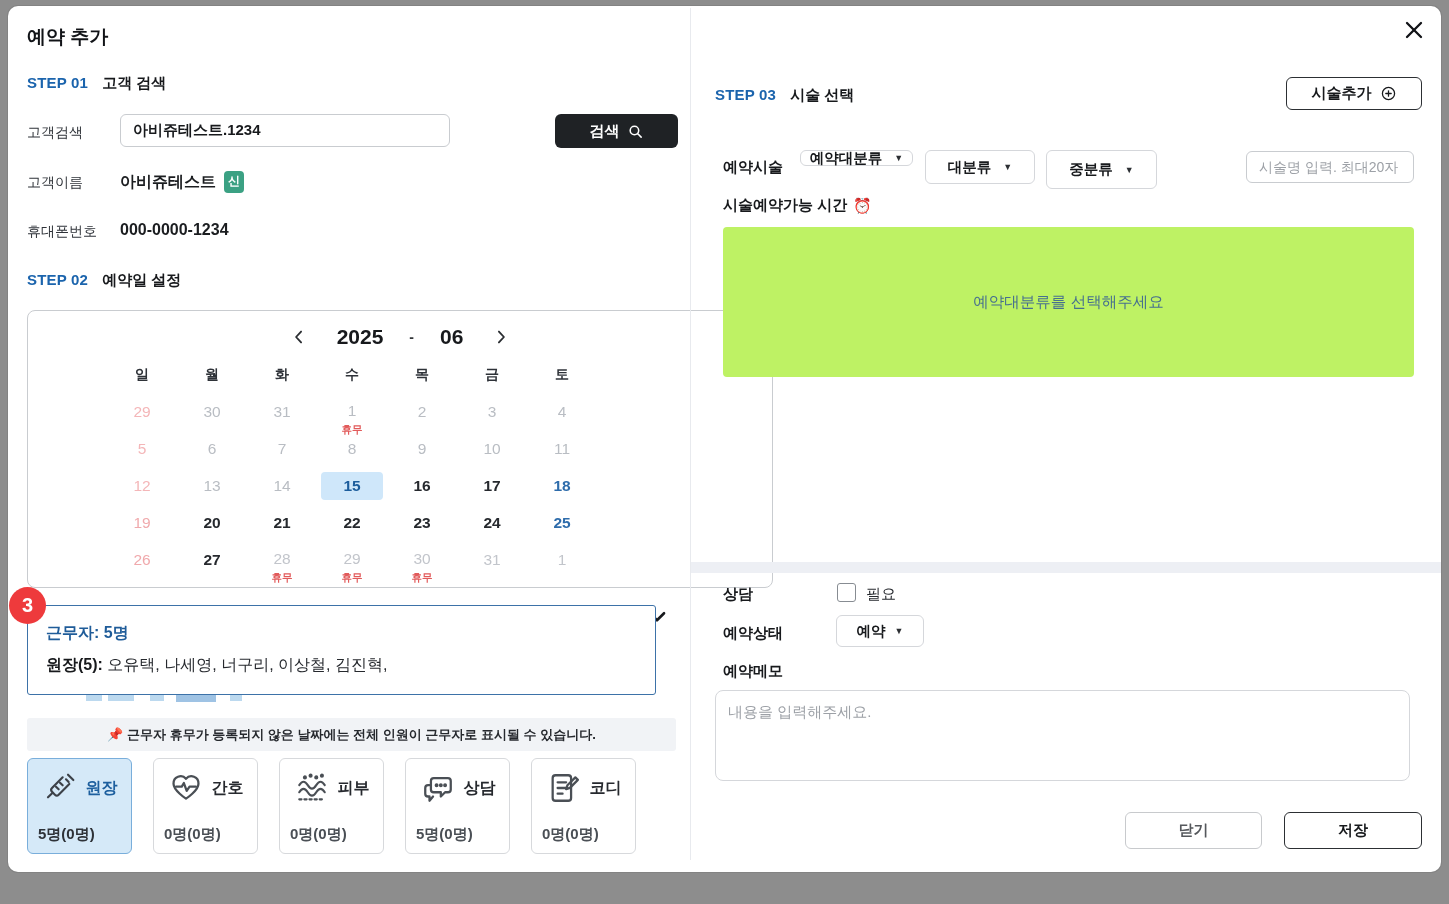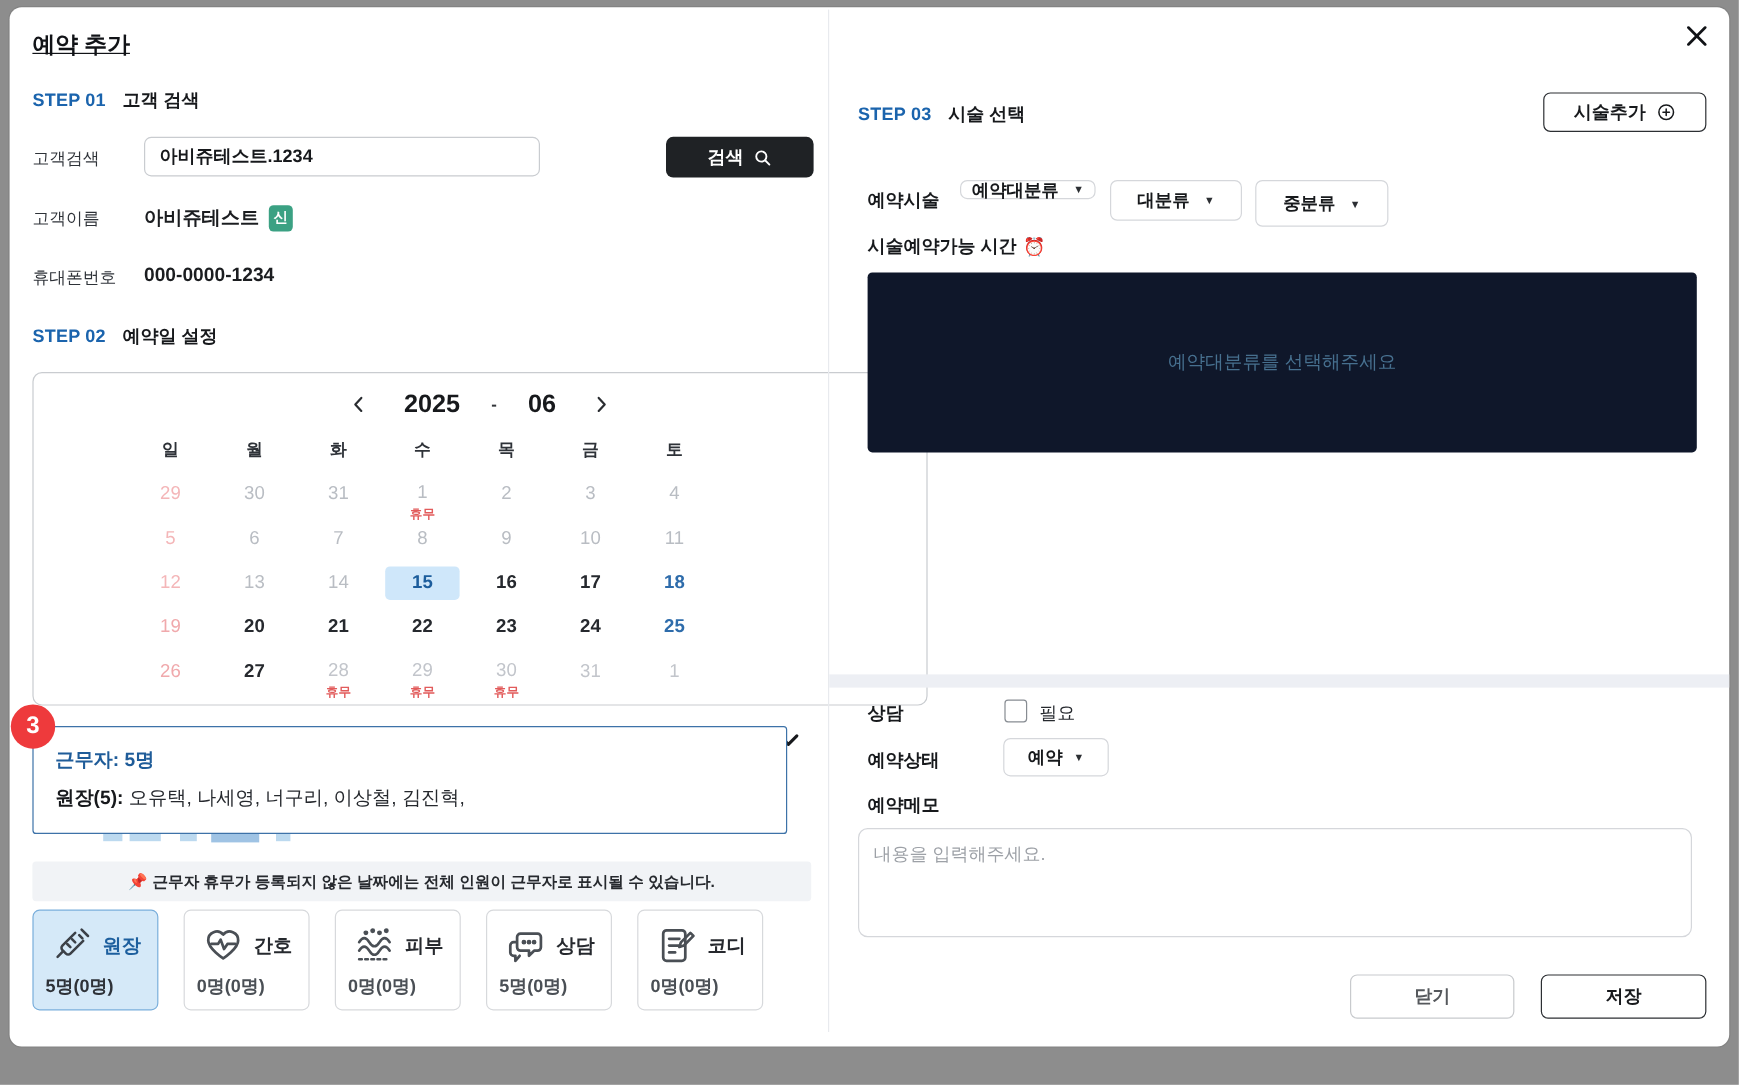--- a/index.html
+++ b/index.html
@@ -3,21 +3,21 @@
 <meta charset="utf-8">
 <style>
   * { margin:0; padding:0; box-sizing:border-box; }
   html,body { width:1449px; height:904px; }
   body { font-family:"Liberation Sans","DejaVu Sans",sans-serif; background:#8d8d8d; position:relative; overflow:hidden; color:#17191c; }
   .stage { position:absolute; inset:0; }
   .modal { position:absolute; left:8px; top:6px; width:1433px; height:866px; background:#fff; border-radius:10px; box-shadow:0 0 0 1px #70707055; }
   .abs { position:absolute; }
 
   
-  .title { font-size:19px; font-weight:700; color:#111317;text-decoration:underline; }
+  .title { font-size:19px; font-weight:700; color:#111317; }
   .step-row { display:flex; gap:14px; align-items:baseline; }
   .step-label { color:#1b64ad; font-weight:700; font-size:15px; letter-spacing:.2px; }
   .step-title { font-weight:700; font-size:15px; color:#17191c; }
   .field-label { font-size:14px; font-weight:400; color:#2e3238; }
 
   
   .text-input { border:1px solid #c9ccd0; border-radius:6px; background:#fff; font-family:inherit; font-size:15px; font-weight:600; color:#17191c; padding:0 12px; outline:none; }
   .search-btn { background:#1f2225; color:#fff; border:none; border-radius:6px; font-family:inherit; font-size:15px; font-weight:700; display:flex; align-items:center; justify-content:center; gap:7px; cursor:pointer; }
   .name-value { font-size:16px; font-weight:700; color:#1b1d20; }
   .new-badge { display:inline-block; background:#3ba183; color:#fff; font-size:12px; font-weight:700; border-radius:4px; padding:2px 4px 3px; margin-left:8px; vertical-align:2px; }
@@ -46,37 +46,37 @@
   .worker-box { border:1.5px solid #3d72a8; border-radius:3px; background:#fff; z-index:2; }
   .worker-summary { color:#1f5c99; font-size:16px; font-weight:700; }
   .worker-role { font-size:16px; font-weight:700; color:#17191c; }
   .worker-names { font-size:16px; font-weight:500; color:#26292e; }
   .badge-circle { width:37px; height:37px; border-radius:50%; background:#ee3a3c; color:#fff; font-size:20px; font-weight:700; display:flex; align-items:center; justify-content:center; z-index:3; }
   .frag { position:absolute; background:#bcd9ef; z-index:1; }
   .notice-bar { background:#f1f3f6; border-radius:3px; display:flex; align-items:center; justify-content:center; font-size:13px; font-weight:600; color:#26292e; }
 
   
   .cards-row { display:flex; gap:21px; }
-  .staff-card { width:105px; height:84px; border:1px solid #d7d9dc; border-radius:6px; background:#fff; position:relative; cursor:pointer;text-decoration:underline; }
+  .staff-card { width:105px; height:96px; border:1px solid #d7d9dc; border-radius:6px; background:#fff; position:relative; cursor:pointer;text-decoration:underline; }
   .staff-card .top { position:absolute; left:0; right:0; top:12px; display:flex; align-items:center; justify-content:center; gap:8px; }
   .staff-card .icon { width:36px; height:34px; color:#4a4f55; display:flex; align-items:center; justify-content:center; }
   .staff-card .lbl { font-size:16px; font-weight:700; color:#26292e; }
   .staff-card .cnt { position:absolute; left:10px; bottom:9px; font-size:15px; font-weight:600; color:#4a4f55; }
   .staff-card.sel { background:#d5e9f8; border:1.5px solid #79aedb; }
   .staff-card.sel .lbl { color:#1d5f9e; }
   .staff-card.sel .icon { color:#3c4148; }
   .staff-card.sel .cnt { color:#2e3238; }
 
   
   .v-divider { background:#e8eaee; width:1px; }
   .h-bar { background:#edeff4; }
   .outline-btn { background:#fff; border:1.5px solid #2c2f33; border-radius:6px; font-family:inherit; font-size:15px; font-weight:700; color:#17191c; display:flex; align-items:center; justify-content:center; gap:8px; cursor:pointer; }
   .dropdown { background:#fff; border:1px solid #d5d7db; border-radius:6px; font-family:inherit; font-size:14.5px; font-weight:700; color:#17191c; display:flex; align-items:center; justify-content:center; gap:12px; cursor:pointer; }
   .caret { font-size:9px; color:#2c2f33; }
-  .blue-box { background:#0f172a; border-radius:4px; display:flex; align-items:center; justify-content:center; }
+  .blue-box { background:#bef264; border-radius:4px; display:flex; align-items:center; justify-content:center; }
   .blue-box span { color:#47708f; font-size:15.5px; font-weight:500; }
   .checkbox { width:19px; height:19px; border:1.5px solid #878c92; border-radius:3px; background:#fff; cursor:pointer; }
   .memo-area { border:1px solid #d5d7db; border-radius:8px; font-family:inherit; font-size:15px; padding:12px; color:#17191c; resize:none; outline:none; }
   .memo-area::placeholder { color:#9da1a7; }
   .text-input::placeholder { color:#9da1a7; font-weight:500; }
   .ghost-btn { background:#fff; border:1px solid #c8cacd; border-radius:6px; font-family:inherit; font-size:15px; font-weight:700; color:#55585c; cursor:pointer; }
   .close-x { background:none; border:none; cursor:pointer; color:#111317; }
   .emoji { font-size:15px; }
 </style>
 </head>
@@ -387,20 +387,21 @@
   </button>
   <button class="abs dropdown" style="left:925px; top:150px; width:110px; height:34px;">
     <span>대분류</span>
       <span class="caret">▼</span>
   </button>
   <button class="abs dropdown" style="left:1046px; top:150px; width:111px; height:39px;">
     <span>중분류</span>
       <span class="caret">▼</span>
   </button>
 
+  <input class="abs text-input" style="left: 1246px; top: 151px; width: 168px; height: 32px; font-weight: 500; font-size: 14px;" placeholder="시술명 입력. 최대20자">
 
   <div class="abs" style="left:723px; top:196px; display:flex; align-items:center; gap:6px;">
     <span class="step-title">시술예약가능 시간</span>
     <span class="emoji">⏰</span>
   </div>
 
   <div class="abs blue-box" style="left:723px; top:227px; width:691px; height:150px;">
     <span>예약대분류를 선택해주세요</span>
   </div>
 

